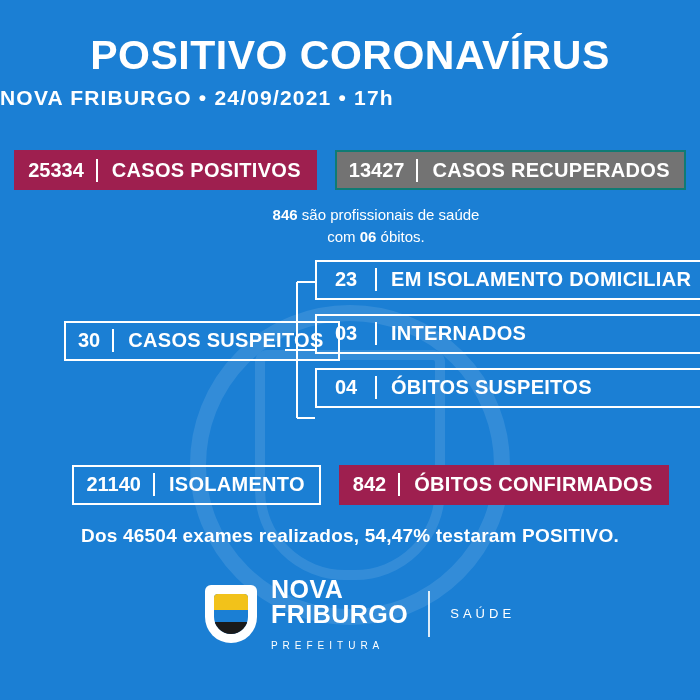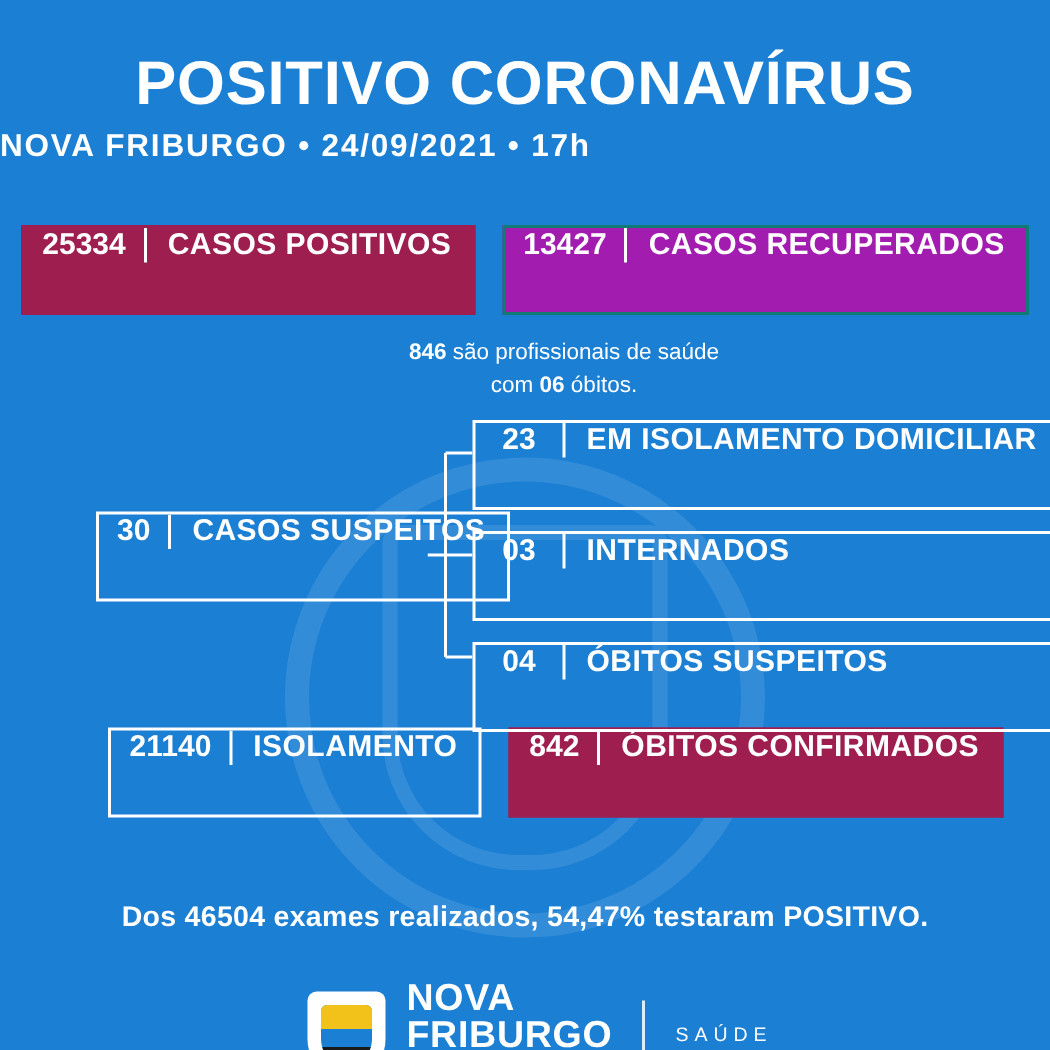--- a/index.html
+++ b/index.html
@@ -54,42 +54,42 @@
     text-align: left;
     font-size: 21px;
     font-weight: bold;
     letter-spacing: 1.2px;
     margin-top: 9px;
   }
 
   
   .pill {
     display: inline-flex;
-    align-items: flex-start;
+    align-items: center;
     border: 2px solid #ffffff;
-    height: 60px;
+    height: 40px;
     overflow: hidden;
   }
   .pill .num {
     display: flex; align-items: center; justify-content: center;
     font-size: 20px; font-weight: bold;
     padding: 0 12px;
     border-right: 2px solid #ffffff;
     white-space: nowrap;
   }
   .pill .lbl {
     display: flex; align-items: center; justify-content: center;
     font-size: 20px; font-weight: bold;
     padding: 0 14px;
     letter-spacing: 0.3px;
     white-space: nowrap;
   }
   .pill.filled-maroon { background: #9e1f4f; border-color: #9e1f4f; }
   .pill.filled-maroon .num, .pill.filled-maroon .lbl { border-color: #ffffff; }
-  .pill.filled-teal { background: #a21caf; border-color: #0f7b74; }
+  .pill.filled-teal { background: #737373; border-color: #0f7b74; }
   .pill.outline { background: transparent; }
 
   
   .row1 {
     display: flex;
     justify-content: center;
     gap: 18px;
     margin-top: 40px;
   }
 
@@ -132,21 +132,21 @@
     justify-content: center;
     gap: 18px;
     margin-top: 25px;
     padding-left: 41px;
   }
 
   .summary {
     text-align: center;
     font-size: 19px;
     font-weight: bold;
-    margin-top: 56px;
+    margin-top: 20px;
     letter-spacing: 0.2px;
   }
 
   
   .footer {
     display: flex;
     align-items: center;
     justify-content: center;
     gap: 14px;
     margin-top: 30px;

